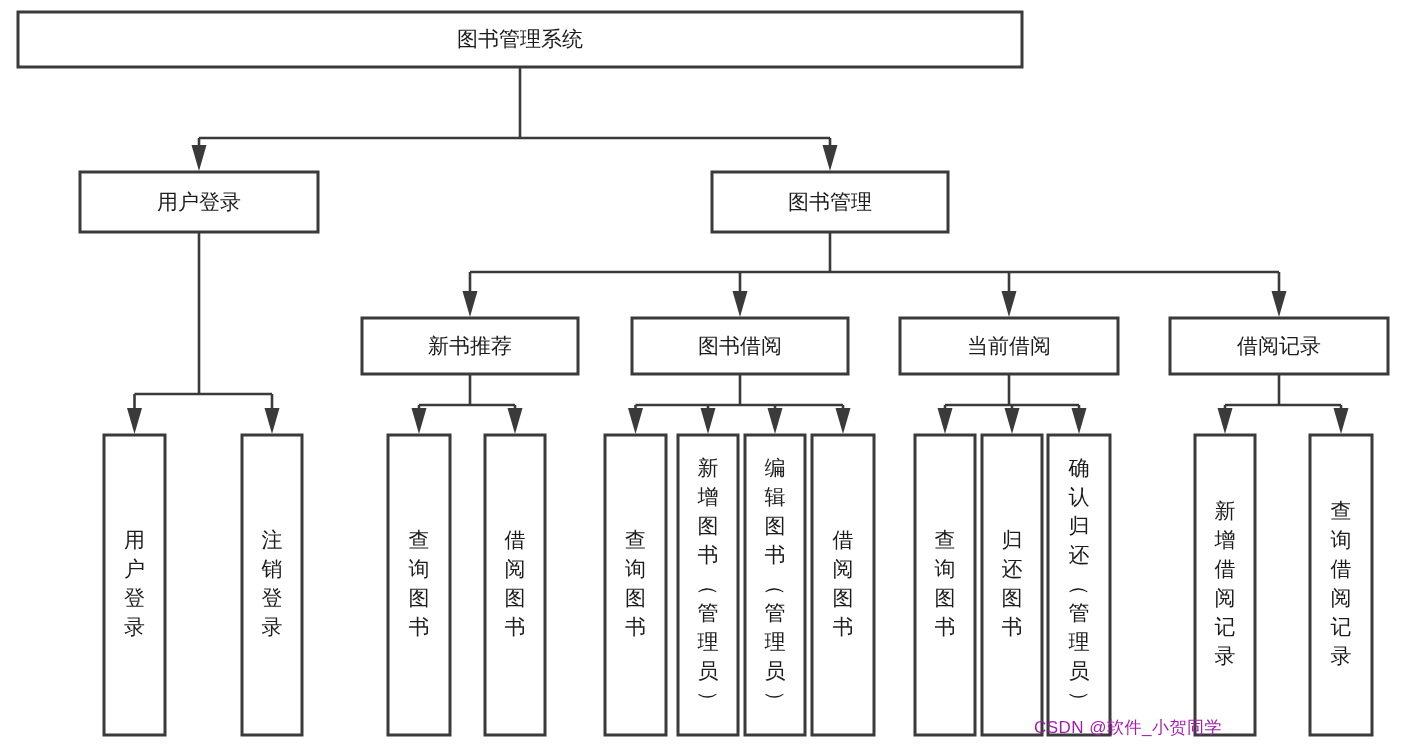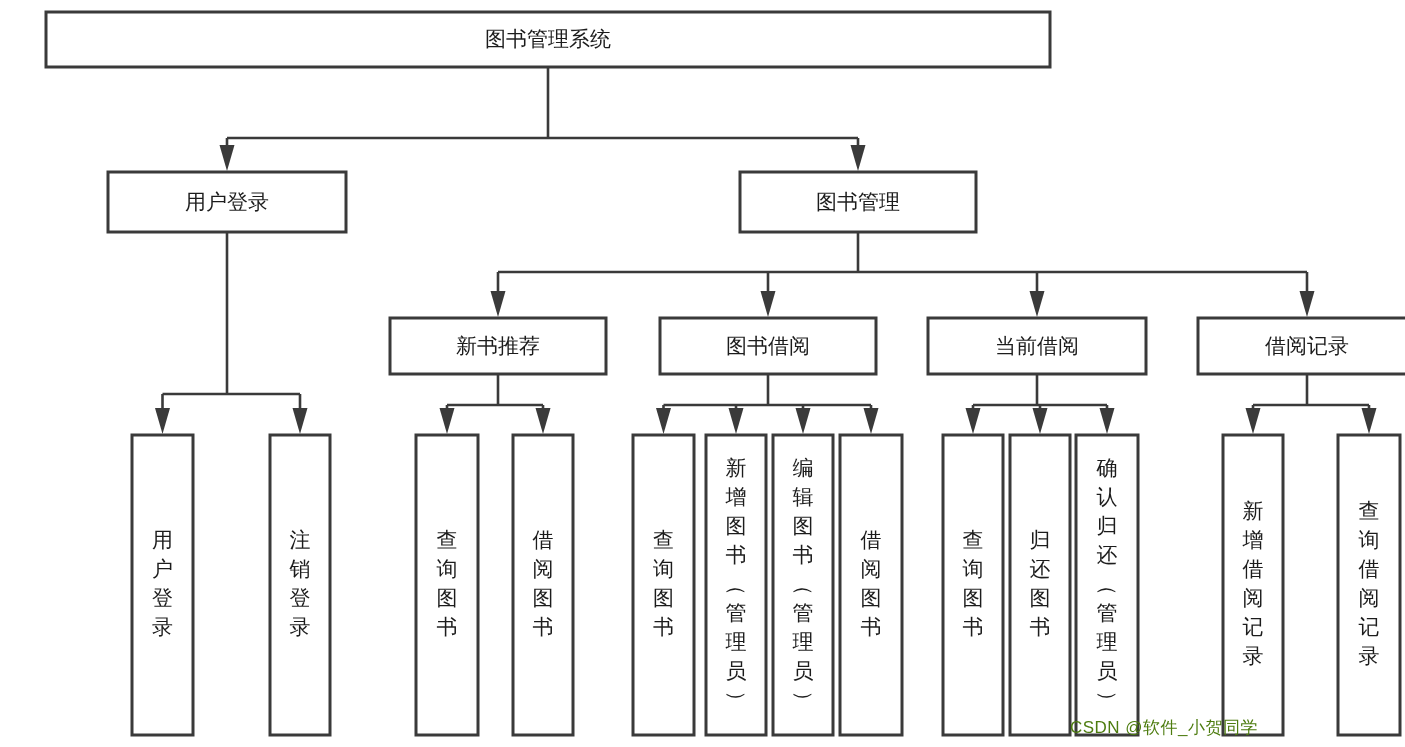--- a/index.html
+++ b/index.html
@@ -11,21 +11,20 @@
     width: 1405px;
     height: 747px;
     font-family: "Liberation Sans", "DejaVu Sans", sans-serif;
     overflow: hidden;
     position: relative;
   }
   #diagram-root {
     position: relative;
     width: 1242px;
     height: 747px;
-    margin-left: 28px;
   }
   svg.diagram-canvas {
     position: absolute;
     top: 0;
     left: 0;
     width: 1405px;
     height: 747px;
   }
   .node-box {
     fill: #ffffff;
@@ -51,25 +50,25 @@
   }
   .node-label-v text {
     font-family: "Liberation Sans", "DejaVu Sans", sans-serif;
     font-size: 21px;
     fill: #1c1c1c;
     text-anchor: middle;
     dominant-baseline: middle;
   }
   .watermark {
     position: absolute;
-    right: 12px;
+    right: 20px;
     bottom: 8px;
     font-family: "Liberation Sans", "DejaVu Sans", sans-serif;
     font-size: 17px;
-    color: #4d7c0f;
+    color: #a21caf;
     letter-spacing: 0.5px;
     white-space: nowrap;
     pointer-events: none;
   }
 </style>
 </head>
 <body>
 
 <div id="diagram-root">
   <svg class="diagram-canvas" id="diagram-svg" viewBox="0 0 1405 747" xmlns="http://www.w3.org/2000/svg">

